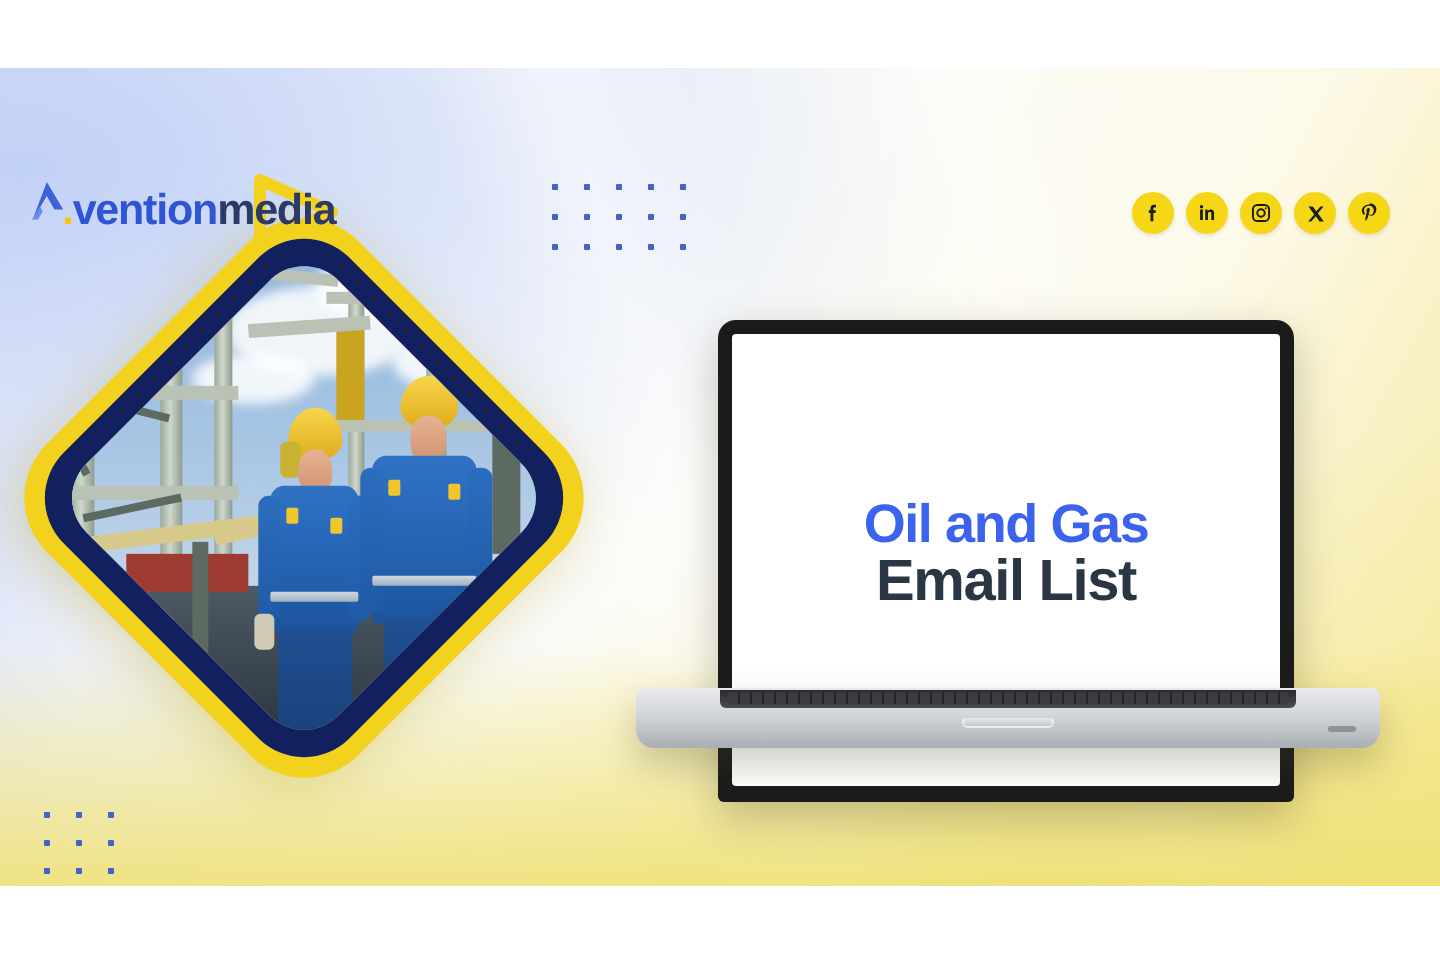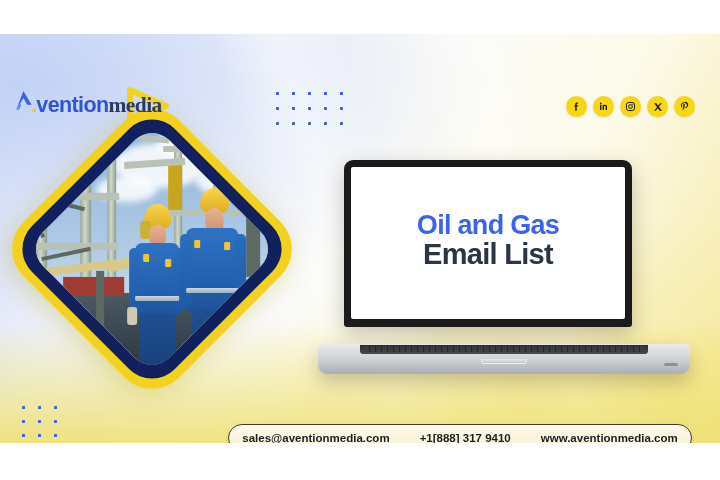--- a/index.html
+++ b/index.html
@@ -37,21 +37,21 @@
 
   
   .logo{ position:absolute; left:16px; top:52px; height:38px; display:flex; align-items:center; }
   .logo-text{
     position:relative; z-index:2;
     font-size:21.5px; font-weight:700; letter-spacing:-.6px; color:#2f55d4;
     white-space:nowrap;
   }
   .logo-text .lt-a{ color:#3c63d8; }
   .logo-text .lt-dot{ color:#f5c518; }
-  .logo-text .lt-media{ color:#2b3a67;font-family:Liberation Serif, serif; }
+  .logo-text .lt-media{ color:#2b3a67; }
   .logo-mark{
     position:absolute; left:-1px; top:4px; width:17px; height:20px; z-index:3;
   }
   .logo-play{
     position:absolute; left:104px; top:-2px; width:52px; height:44px; z-index:1;
   }
 
   
   .dots{ position:absolute; display:grid; }
   .dot{ width:3px; height:3px; background:#4263c8; border-radius:.5px; }
@@ -135,21 +135,21 @@
     border-radius:1px;
   }
   .arm{ position:absolute; background:linear-gradient(180deg,#2b6dbe,#1f5aa6); border-radius:5px; }
   .legs{ position:absolute; background:linear-gradient(180deg,#1f4f92,#183d74); border-radius:3px; }
   .badge{ position:absolute; width:6px; height:8px; background:#f0c52e; border-radius:1px; }
   .glove{ position:absolute; background:#cfcab6; border-radius:3px; }
 
   
   .laptop{ position:absolute; left:318px; top:126px; width:372px; height:230px; }
   .lid{
-    position:absolute; left:26px; top:0; width:288px; height:167px;
+    position:absolute; left:41px; top:0; width:288px; height:241px;
     background:#1b1b1b;
     border-radius:9px 9px 3px 3px;
     box-shadow:0 8px 22px rgba(60,55,30,.28);
   }
   .screen{
     position:absolute; left:7px; top:7px; right:7px; bottom:8px;
     background:#ffffff; border-radius:2px;
     display:flex; align-items:center; justify-content:center;
   }
   .screen-text{ text-align:center; line-height:1.02; padding-bottom:4px; }
@@ -362,20 +362,15 @@
         </div>
       </div>
       <div class="base"></div>
       <div class="keyboard">
         <div class="keys"></div>
       </div>
       <div class="trackpad"></div>
       <div class="foot"></div>
     </div>
 
-    <div class="contact">
-      <span>sales@aventionmedia.com</span>
-      <span>+1[888] 317 9410</span>
-      <span>www.aventionmedia.com</span>
-    </div>
 
   </div>
 </div>
 
 </body></html>

